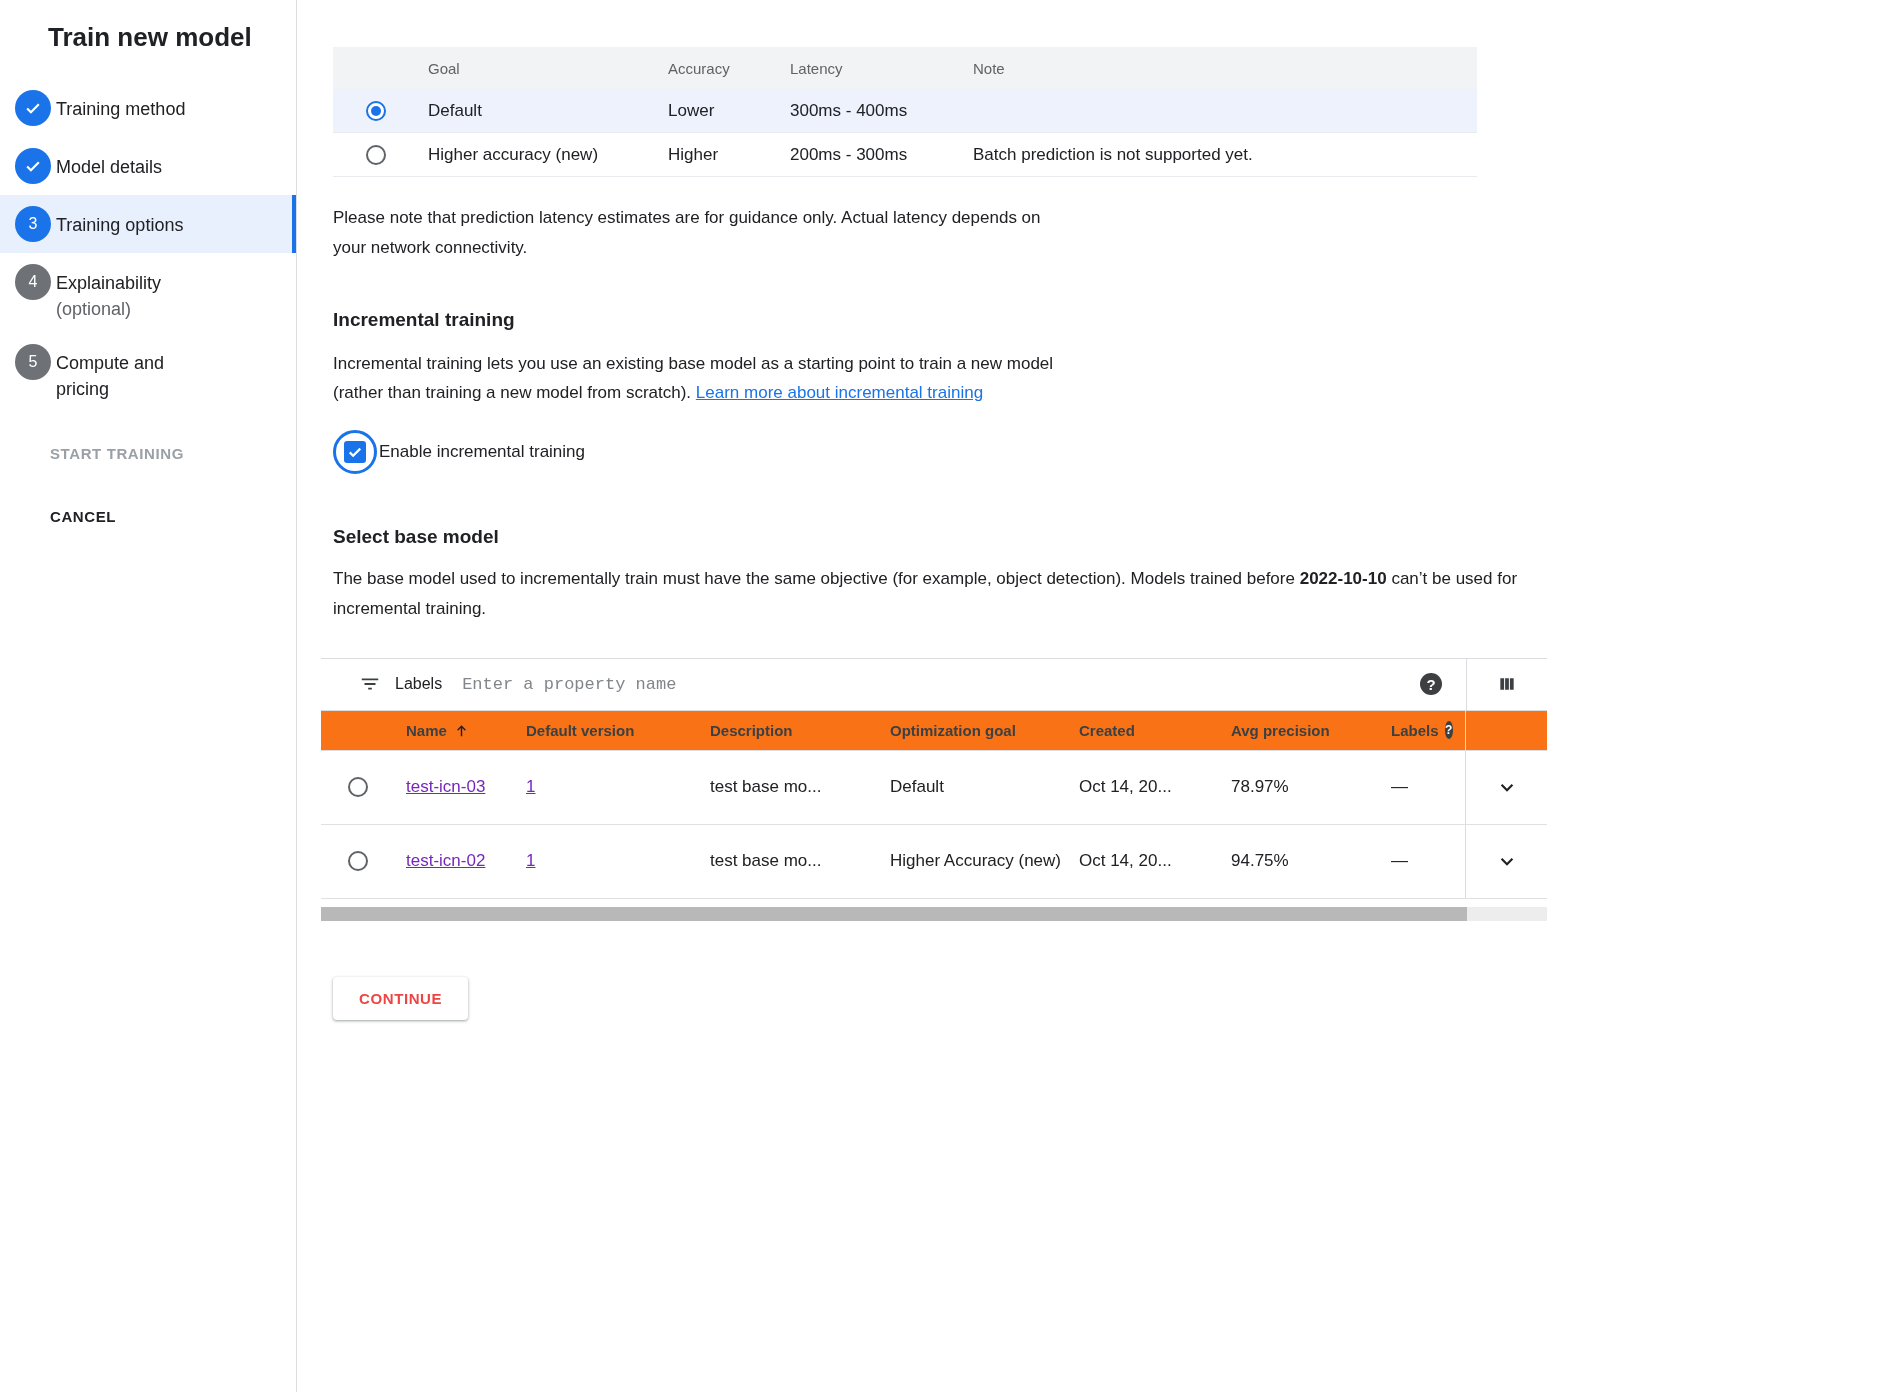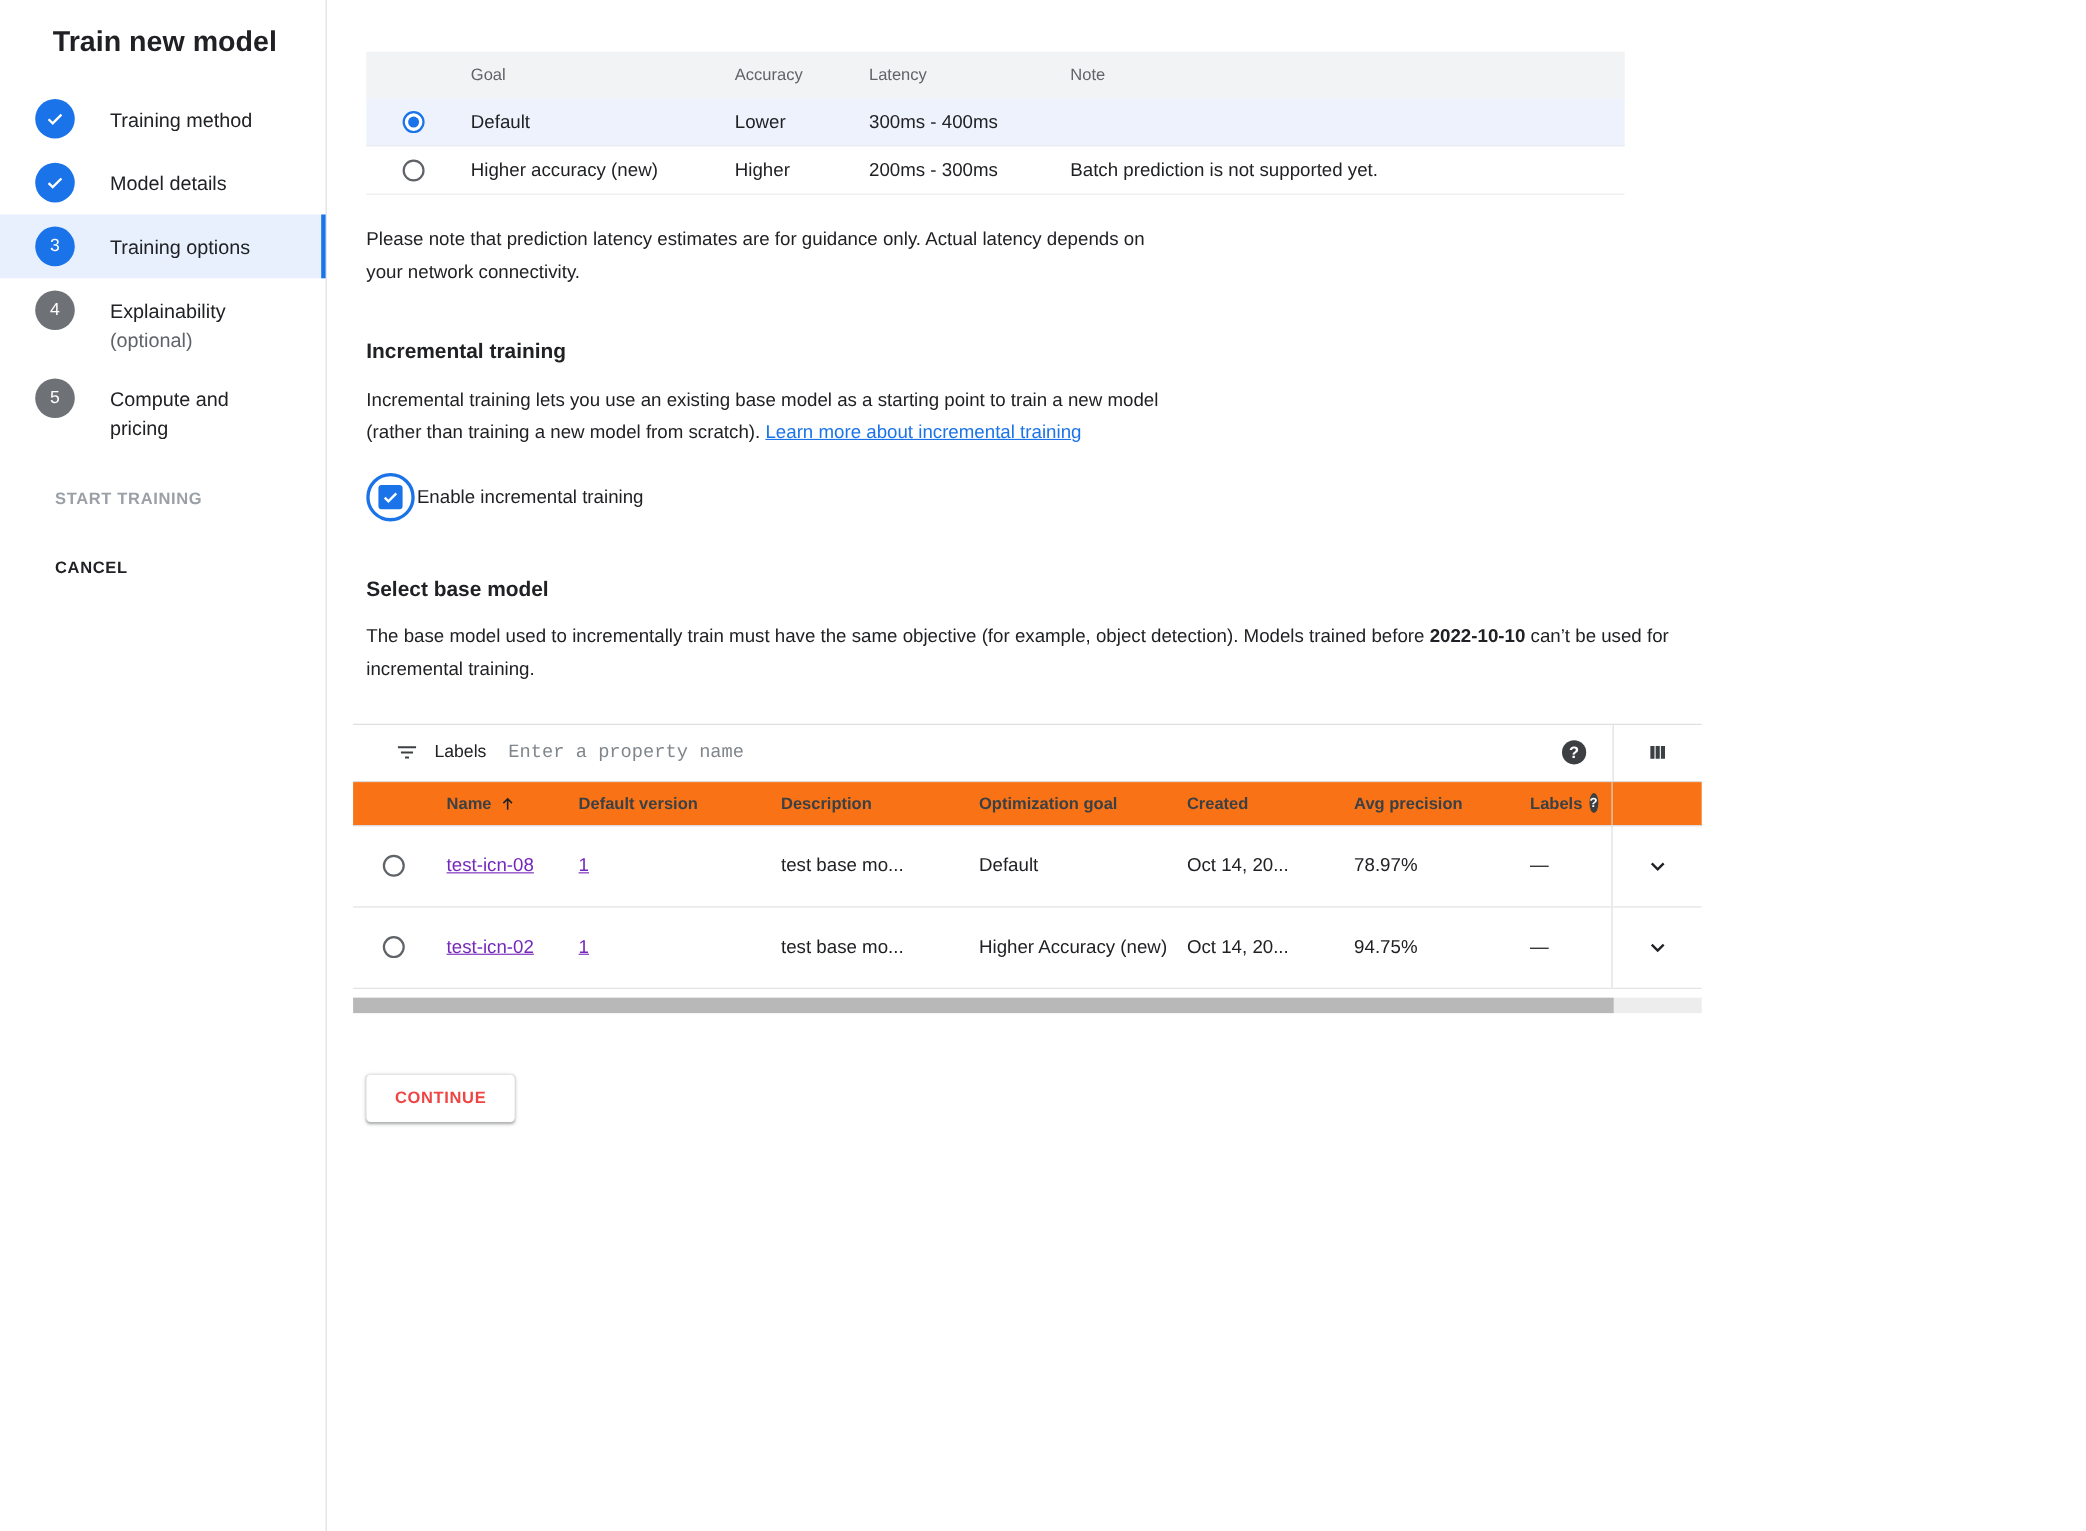--- a/index.html
+++ b/index.html
@@ -17,21 +17,21 @@
     width: 297px; flex-shrink: 0;
     border-right: 1px solid #dadce0;
     padding-top: 22px;
   }
   .sidebar-title {
     font-size: 26px; font-weight: 700; color: #202124;
     margin: 0 0 26px 48px;
   }
   .step {
     display: flex; align-items: flex-start;
-    padding: 11px 12px 11px 32px; gap: 32px;
+    padding: 11px 12px 11px 15px; gap: 5px;
     cursor: pointer; min-height: 58px;
   }
   .step-icon {
     width: 36px; height: 36px; border-radius: 50%;
     flex-shrink: 0; display: flex; align-items: center; justify-content: center;
     color: #fff; font-size: 16px; font-weight: 500;
   }
   .step.complete .step-icon, .step.active .step-icon { background: #1a73e8; }
   .step.pending .step-icon { background: #6e7276; }
   .step.active { background: #e8f0fe; border-right: 4px solid #1a73e8; padding-right: 8px; }
@@ -306,21 +306,21 @@
         <span class="help-circle small">?</span>
       </div>
       <div class="expand-cell"></div>
     </div>
 
     <div class="bm-row">
       <div class="bm-cell radio-cell">
           <span class="radio"></span>
         </div>
       <div class="bm-cell wrap">
-          <a class="plink">test-icn-08</a>
+          <a class="plink">test-icn-03</a>
         </div>
       <div class="bm-cell">
           <a class="plink">1</a>
         </div>
       <div class="bm-cell">test base mo...</div>
       <div class="bm-cell wrap">Default</div>
       <div class="bm-cell">Oct 14, 20...</div>
       <div class="bm-cell">78.97%</div>
       <div class="bm-cell">—</div>
       <div class="expand-cell">

